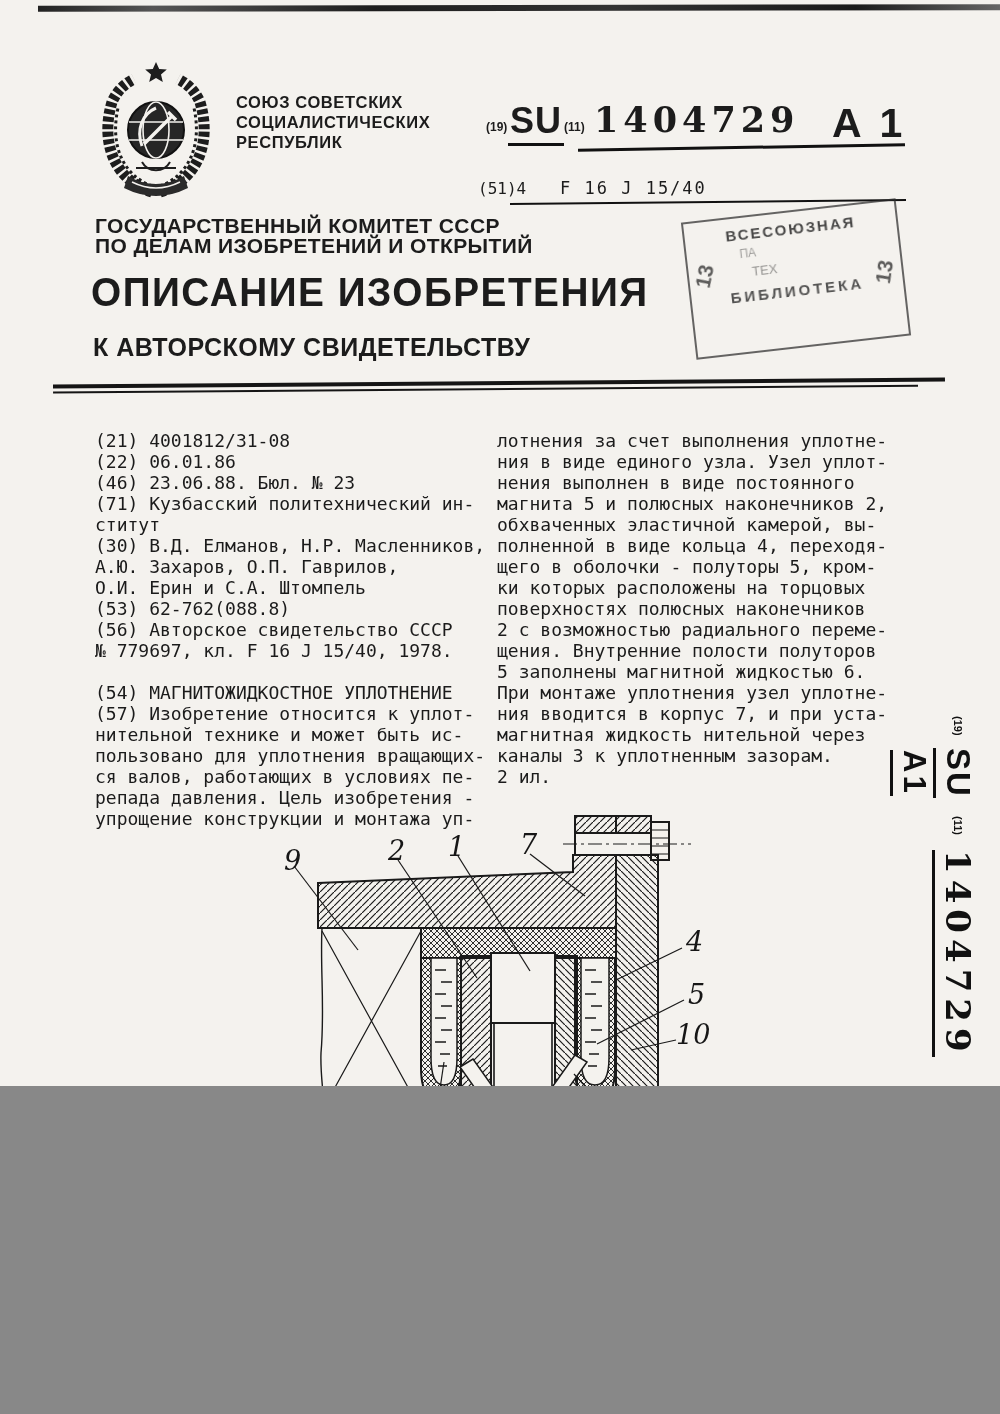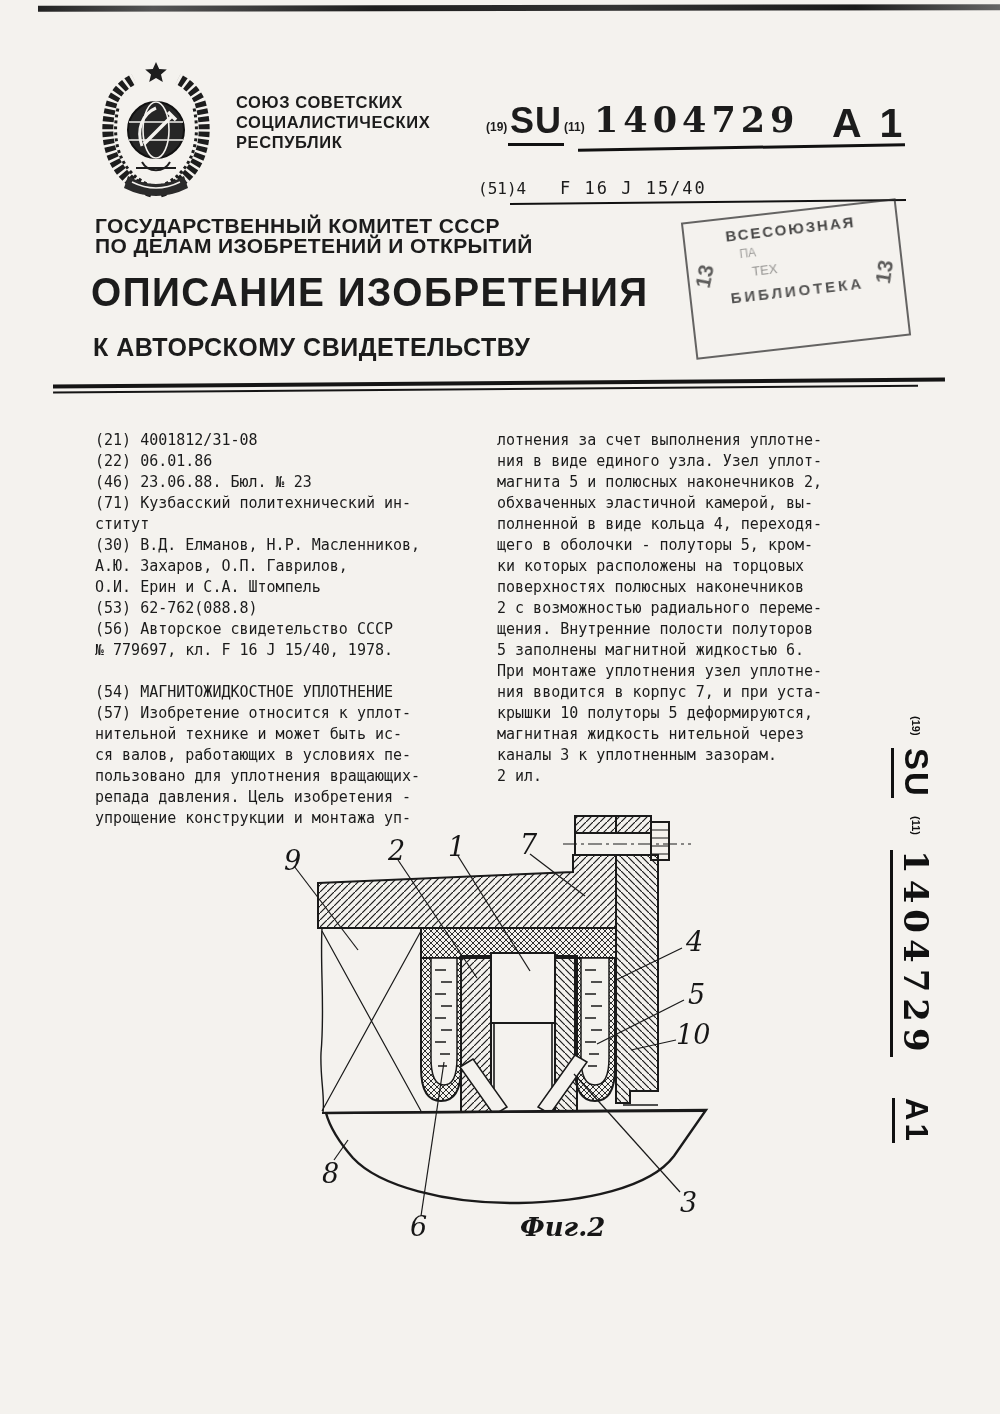--- a/index.html
+++ b/index.html
@@ -1,18 +1,18 @@
 <!DOCTYPE html>
 <html><head>
 <meta charset="utf-8">
 <style>
   * { margin:0; padding:0; box-sizing:border-box; }
   html,body { background:#888; }
   .page {
-    position:relative; width:1000px; height:1414px; margin:0 auto;
+    position:relative; width:1000px; height:1086px; margin:0 auto;
     background:#f4f2ee; color:#1c1c1c; overflow:hidden;
     font-family:"Liberation Sans", sans-serif;
   }
   .scanbar { position:absolute; left:38px; top:5px; width:962px; height:6px;
     background:linear-gradient(90deg,#222 0%,#555 12%,#1d1d1d 35%,#333 60%,#1a1a1a 85%,#666 100%);
     transform:rotate(-0.1deg); }
   
   .emblem { position:absolute; left:92px; top:58px; }
   .country { position:absolute; left:236px; top:92px; font-size:16.5px; font-weight:bold;
     line-height:20px; letter-spacing:0.6px; }
@@ -47,21 +47,21 @@
   .stamp .s1 { font-size:15px; font-weight:bold; letter-spacing:2px; opacity:.8; }
   .stamp .s2 { font-size:12px; opacity:.4; margin-top:4px; margin-right:90px;}
   .stamp .s3 { font-size:13px; opacity:.45; margin-top:4px; margin-right:60px;}
   .stamp .s4 { font-size:15px; font-weight:bold; letter-spacing:3px; opacity:.75; margin-top:8px;}
   .stamp .n13l { position:absolute; left:4px; top:42px; font-size:21px; font-weight:bold;
     transform:rotate(-72deg); opacity:.7; }
   .stamp .n13r { position:absolute; right:6px; top:58px; font-size:21px; font-weight:bold;
     transform:rotate(-75deg); opacity:.7; }
   
   .col { position:absolute; top:430px; font-family:"DejaVu Sans Mono", monospace;
-    font-size:15px; line-height:21px; color:#1b1b1b; }
+    font-size:18px; line-height:21px; color:#1b1b1b; }
   .col-left { left:95px; width:392px; }
   .col-right { left:497px; width:396px; }
   .tl { white-space:pre; min-height:21px; }
   
   .side { position:absolute; left:890px; top:714px; writing-mode:vertical-rl; color:#111; }
   .side span { display:inline-block; }
   .side .v19 { font-size:11px; font-weight:bold; margin-top:2px; }
   .side .vsu { font-size:33px; font-weight:bold; letter-spacing:2px; border-left:3px solid #111;
     padding-left:3px; margin-top:8px; }
   .side .v11 { font-size:11px; font-weight:bold; margin-top:14px; }
@@ -151,41 +151,41 @@
     <div class="tl">(30) В.Д. Елманов, Н.Р. Масленников,</div>
     <div class="tl">А.Ю. Захаров, О.П. Гаврилов,</div>
     <div class="tl">О.И. Ерин и С.А. Штомпель</div>
     <div class="tl">(53) 62-762(088.8)</div>
     <div class="tl">(56) Авторское свидетельство СССР</div>
     <div class="tl">№ 779697, кл. F 16 J 15/40, 1978.</div>
     <div class="tl"></div>
     <div class="tl">(54) МАГНИТОЖИДКОСТНОЕ УПЛОТНЕНИЕ</div>
     <div class="tl">(57) Изобретение относится к уплот-</div>
     <div class="tl">нительной технике и может быть ис-</div>
+    <div class="tl">пользовано для уплотнения вращающих-</div>
     <div class="tl">ся валов, работающих в условиях пе-</div>
-    <div class="tl">пользовано для уплотнения вращающих-</div>
     <div class="tl">репада давления. Цель изобретения -</div>
     <div class="tl">упрощение конструкции и монтажа уп-</div>
   </div>
 
   <div class="col col-right">
     <div class="tl">лотнения за счет выполнения уплотне-</div>
     <div class="tl">ния в виде единого узла. Узел уплот-</div>
+    <div class="tl">нения выполнен в виде постоянного</div>
     <div class="tl">магнита 5 и полюсных наконечников 2,</div>
     <div class="tl">обхваченных эластичной камерой, вы-</div>
     <div class="tl">полненной в виде кольца 4, переходя-</div>
     <div class="tl">щего в оболочки - полуторы 5, кром-</div>
     <div class="tl">ки которых расположены на торцовых</div>
     <div class="tl">поверхностях полюсных наконечников</div>
     <div class="tl">2 с возможностью радиального переме-</div>
     <div class="tl">щения. Внутренние полости полуторов</div>
     <div class="tl">5 заполнены магнитной жидкостью 6.</div>
     <div class="tl">При монтаже уплотнения узел уплотне-</div>
     <div class="tl">ния вводится в корпус 7, и при уста-</div>
-    <div class="tl">крышки 10 полуторы 5 деформируются,</div>
     <div class="tl">магнитная жидкость нительной через</div>
     <div class="tl">каналы 3 к уплотненным зазорам.</div>
     <div class="tl">2 ил.</div>
   </div>
 
   <svg class="fig" width="462" height="458" viewBox="0 0 462 458">
     <defs>
       <pattern id="h1" width="7" height="7" patternUnits="userSpaceOnUse">
         <path d="M-1,8 L8,-1" stroke="#1a1a1a" stroke-width="1.2"></path>
       </pattern>

